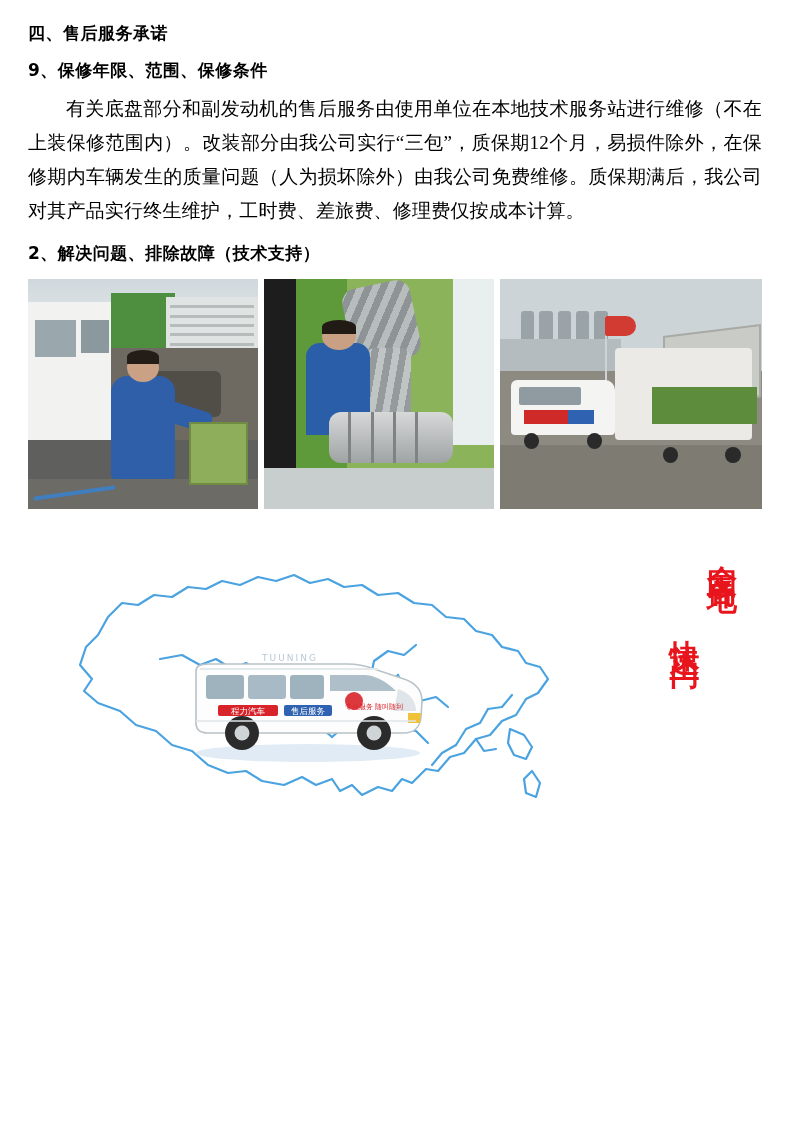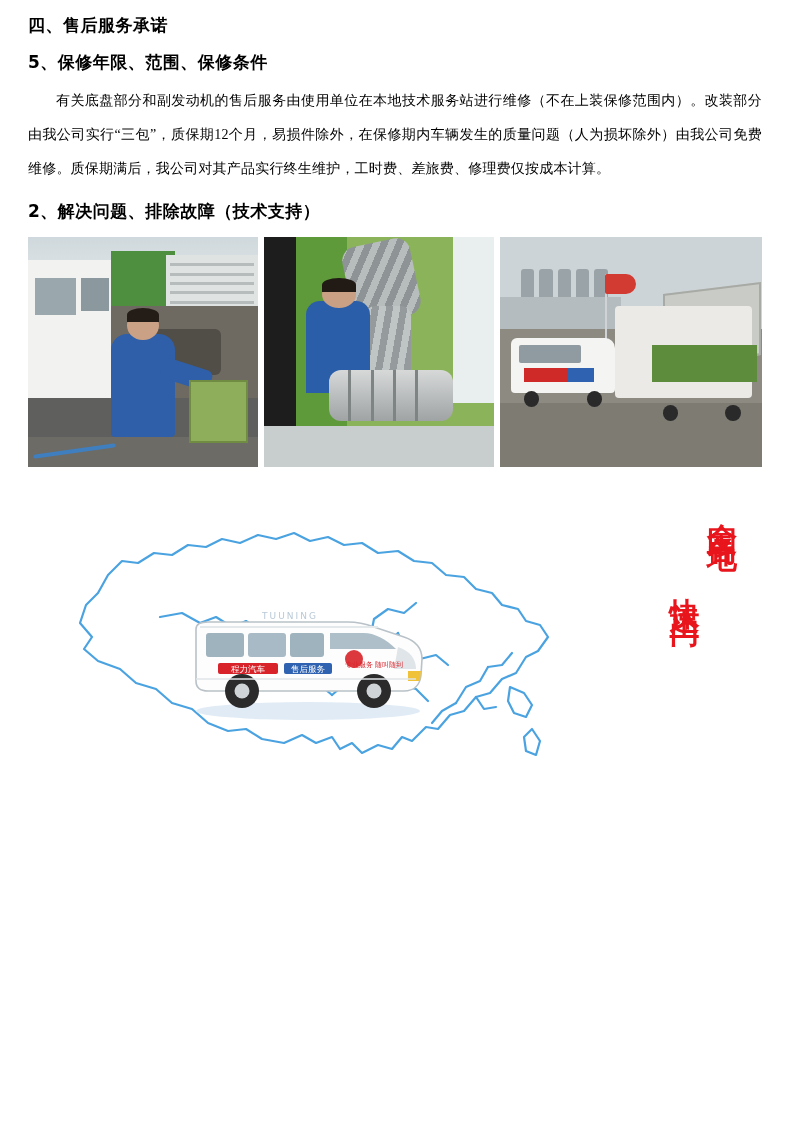--- a/index.html
+++ b/index.html
@@ -13,38 +13,38 @@
     font-family: "Liberation Serif", "DejaVu Serif", serif;
     color: #000000;
     position: relative;
     overflow: hidden;
   }
   .page {
     width: 790px;
     height: 1122px;
     position: relative;
     box-sizing: border-box;
-    padding: 8px 28px 0 28px;
+    padding: 16px 28px 0 28px;
   }
   h2.section-heading {
     font-family: "DejaVu Sans", "Liberation Sans", sans-serif;
     font-size: 17px;
     font-weight: bold;
     margin: 6px 0 14px 0;
     letter-spacing: 0.5px;
   }
   h3.sub-heading {
     font-family: "DejaVu Sans", "Liberation Sans", sans-serif;
     font-size: 17px;
     font-weight: bold;
     margin: 14px 0 10px 0;
     letter-spacing: 0.5px;
   }
   p.body-para {
-    font-size: 14px;
+    font-size: 19px;
     line-height: 34px;
     margin: 0 0 4px 0;
     text-align: justify;
     text-indent: 2em;
     letter-spacing: 0.2px;
   }
 
   
   .photo-row {
     display: flex;
@@ -152,21 +152,21 @@
   }
   .slogan-col.second { margin-top: 74px; }
 </style>
 </head>
 <body>
 
 <div class="page">
 
   <h2 class="section-heading">四、售后服务承诺</h2>
 
-  <h3 class="sub-heading">5、保修年限、范围、保修条件</h3>
+  <h3 class="sub-heading">9、保修年限、范围、保修条件</h3>
 
   <p class="body-para">有关底盘部分和副发动机的售后服务由使用单位在本地技术服务站进行维修（不在上装保修范围内）。改装部分由我公司实行“三包”，质保期12个月，易损件除外，在保修期内车辆发生的质量问题（人为损坏除外）由我公司免费维修。质保期满后，我公司对其产品实行终生维护，工时费、差旅费、修理费仅按成本计算。</p>
 
   <h3 class="sub-heading">2、解决问题、排除故障（技术支持）</h3>
 
 
   <div class="photo-row">
 
     <div class="photo photo-1">
       <div class="p1-sky"></div>

